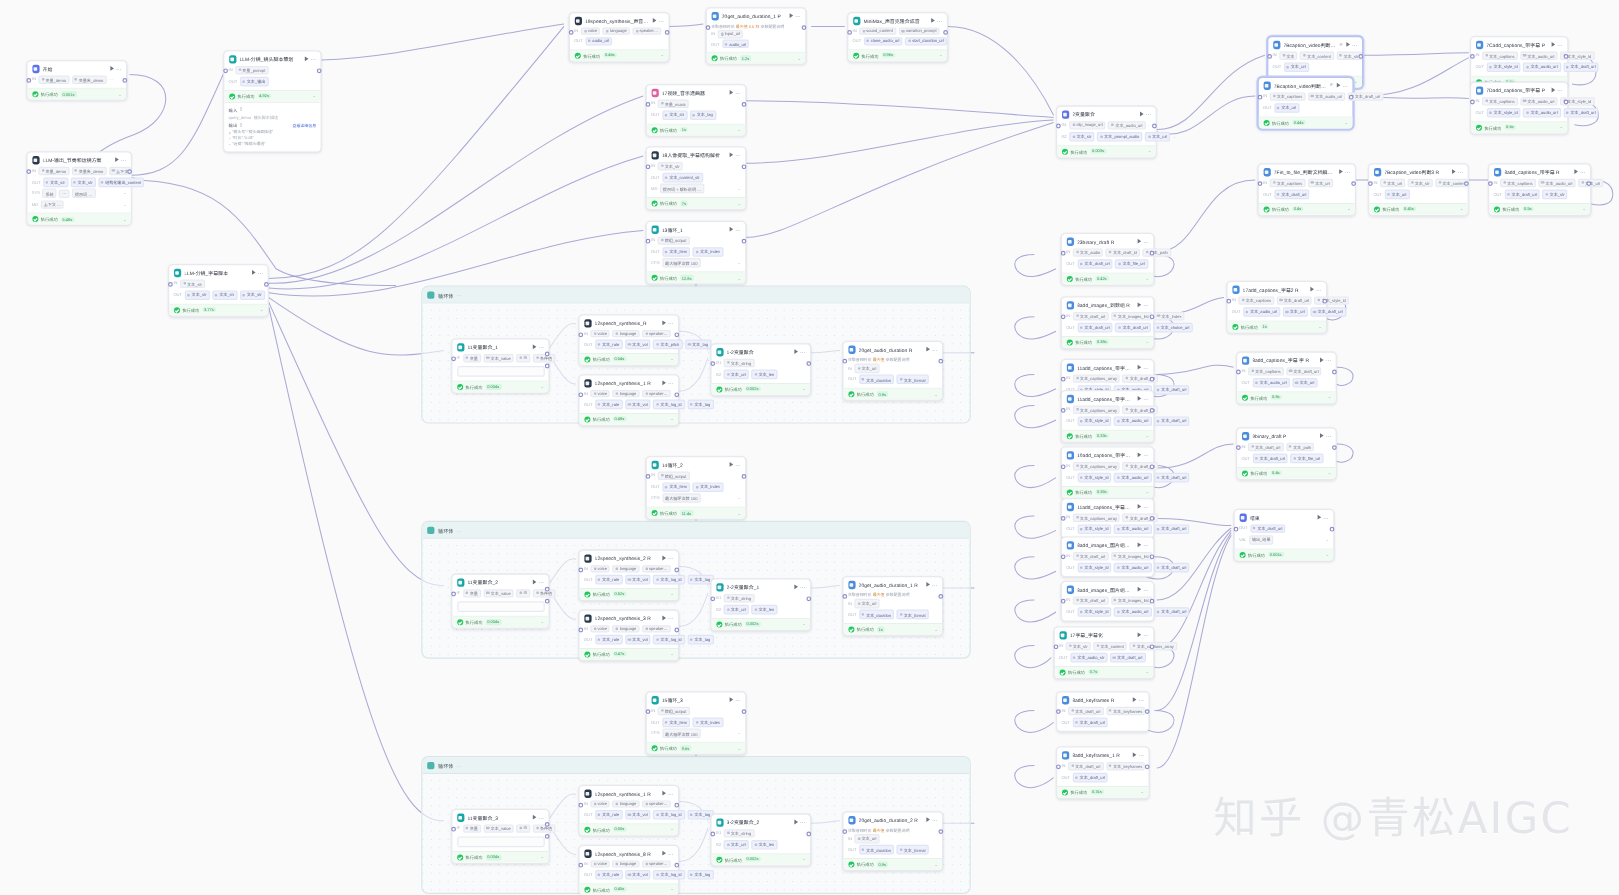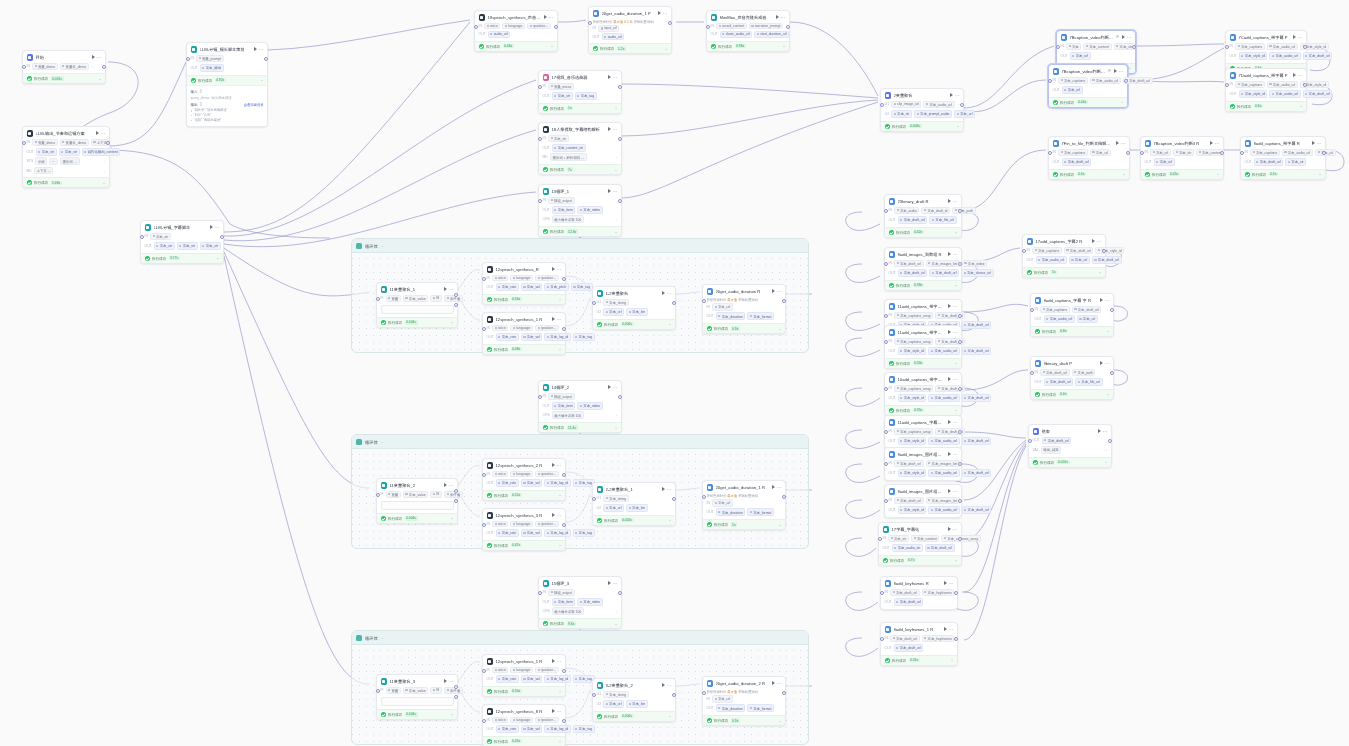--- a/index.html
+++ b/index.html
@@ -1859,13 +1859,14 @@
           <span class="sok"></span>
           <span class="slabel">执行成功</span>
           <span class="stime">0.001s</span>
           <span class="scaret">⌄</span>
         </div>
         <span class="port l" style="top:14px"></span>
         <span class="port r" style="top:14px"></span>
       </div>
     </div>
 
+  <div id="wm">知乎 @青松AIGC</div>
 </div>
 
 </body></html>

